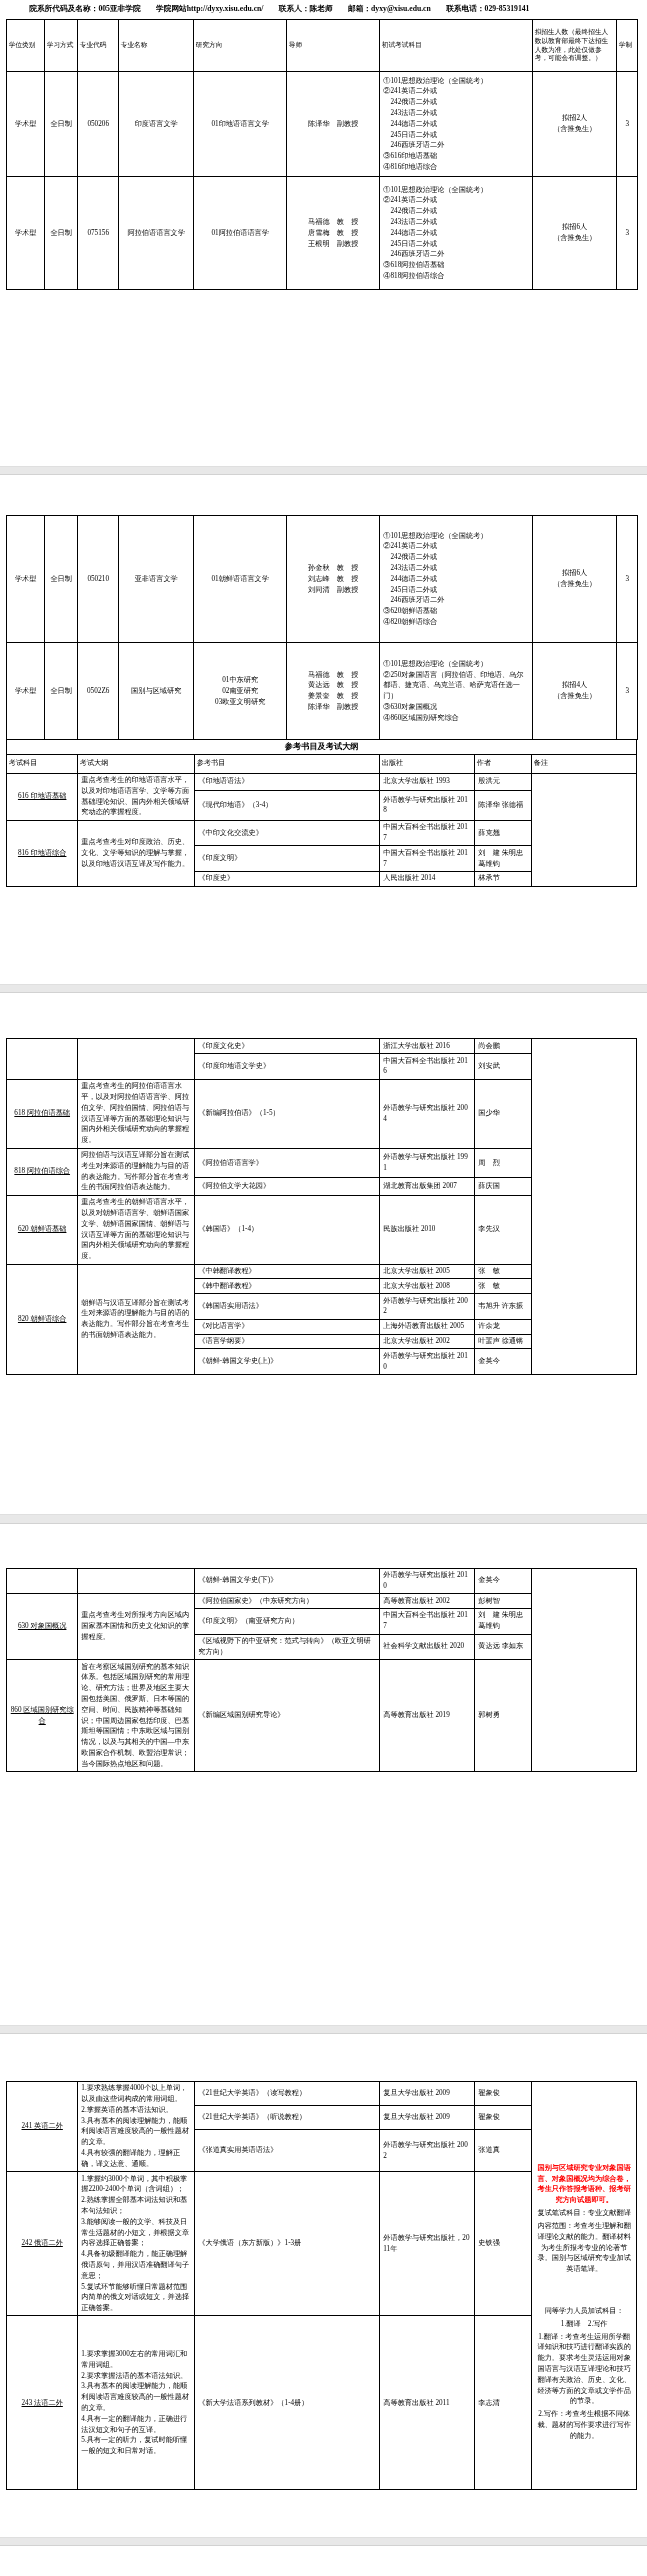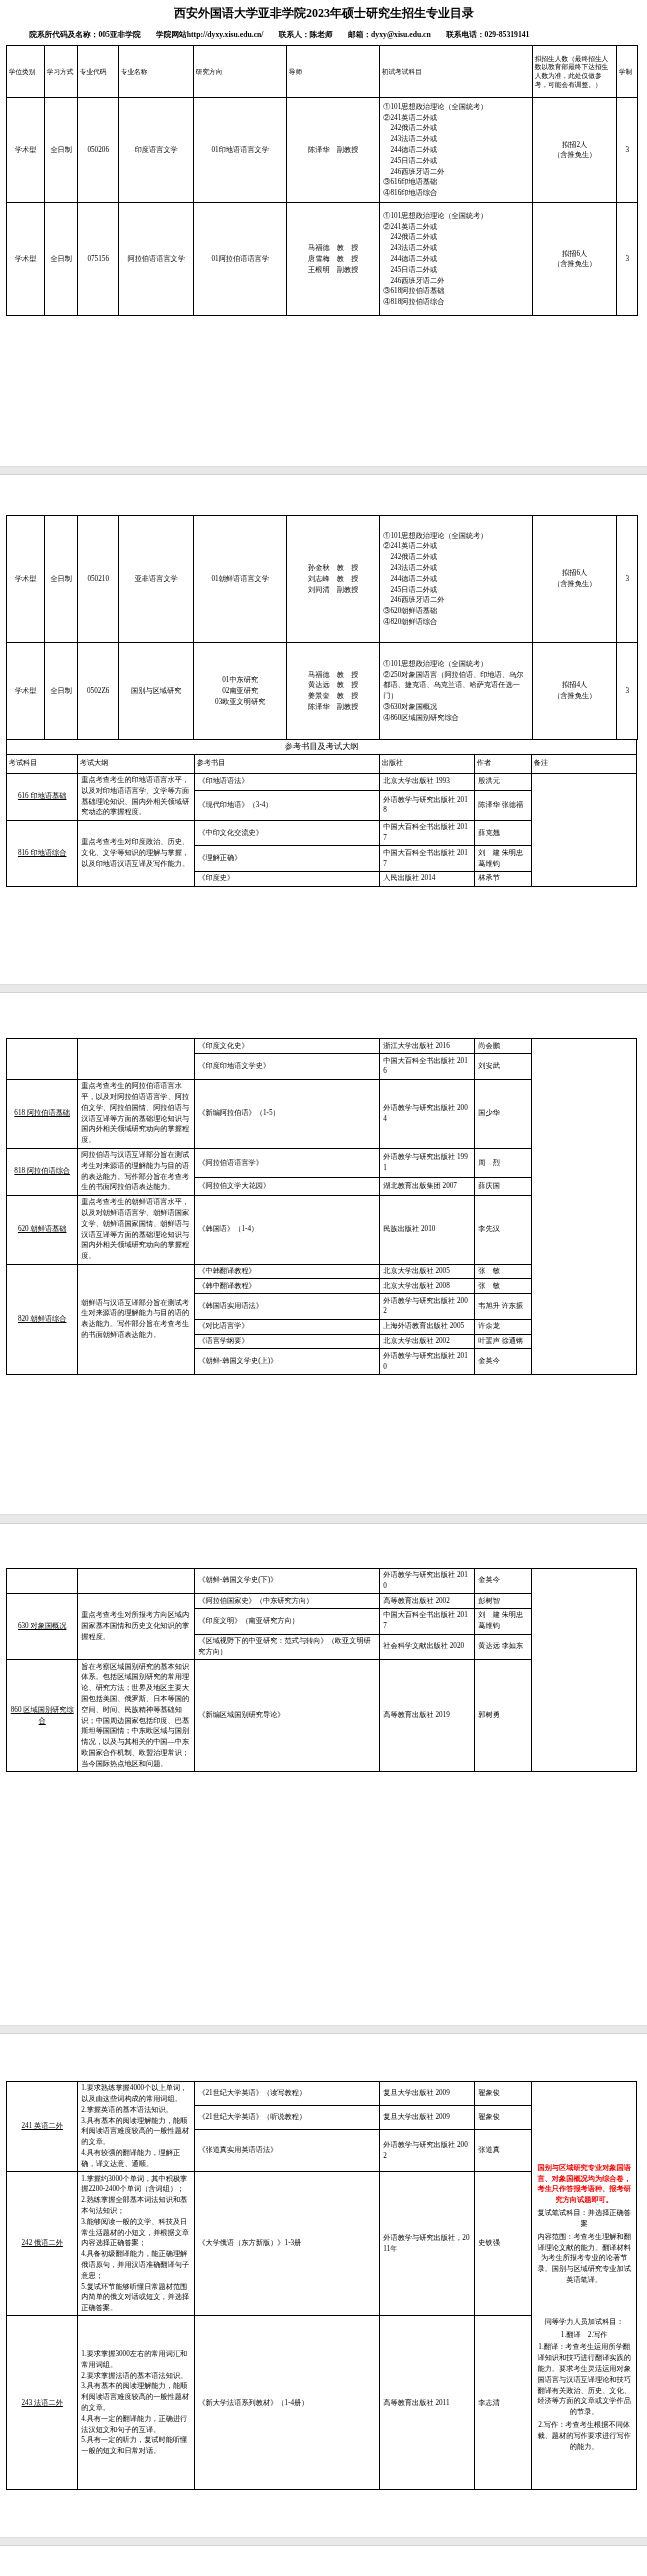--- a/index.html
+++ b/index.html
@@ -20,34 +20,33 @@
   th{font-weight:normal;font-size:6.7px;line-height:1.3;padding:1px 1.5px;text-align:left;}
   tr.rend>td, tr.rend>th{border-bottom:1.5px solid #000;}
   tr.book>td{border-bottom:1px solid #000;}
   .cat td{text-align:center;}
   .cat td.exam{text-align:left;}
   .cat thead tr{height:52px;}
   .ln{margin:0;}
   .ref td.subject{text-align:center;border-bottom:1.5px solid #000;text-decoration:underline;}
   .ref td.outline{text-align:left;border-bottom:1.5px solid #000;}
   .ref td.booktitle,.ref td.pub,.ref td.author{text-align:left;}
-  .ref td.sectitle{font-weight:normal;font-size:8.2px;text-align:center;height:12.4px;padding:1px;}
+  .ref td.sectitle{font-weight:bold;font-size:8.2px;text-align:center;height:12.4px;padding:1px;}
   .ref th{height:15.5px;font-size:7.2px;}
   td.remark{vertical-align:top;text-align:center;padding:81px 4.1px 4.1px 4.1px;border-bottom:1.5px solid #000;}
   .rp{margin:0 0 2.1px 0;}
   .rp.red{color:#ff0000;font-weight:bold;}
   .rp.grp2{margin-top:31px;}
   .item-10 td.outline{height:170px;}
 </style>
 </head>
 <body>
 
 <div>
   <section class="page" id="p1">
-    <h1 class="title">西安外国语大学亚非学院2023年硕士研究生招生专业目录</h1>
     <div class="infoline">院系所代码及名称：005亚非学院　　学院网站http://dyxy.xisu.edu.cn/　　联系人：陈老师　　邮箱：dyxy@xisu.edu.cn　　联系电话：029-85319141</div>
   <table class="cat">
         <colgroup>
           <col style="width: 38px;">
           <col style="width: 33px;">
           <col style="width: 41px;">
           <col style="width: 75px;">
           <col style="width: 93px;">
           <col style="width: 93px;">
           <col style="width: 153px;">
@@ -243,21 +242,21 @@
           <tr class="book item-1">
             <td class="subject" rowspan="3">816 印地语综合</td>
             <td class="outline" rowspan="3">
               <div class="ln">重点考查考生对印度政治、历史、文化、文学等知识的理解与掌握，以及印地语汉语互译及写作能力。</div>
             </td>
             <td class="booktitle">《中印文化交流史》</td>
             <td class="pub">中国大百科全书出版社 2017</td>
             <td class="author">薛克翘</td>
           </tr>
           <tr class="book item-1">
-            <td class="booktitle">《理解正确》</td>
+            <td class="booktitle">《印度文明》</td>
             <td class="pub">中国大百科全书出版社 2017</td>
             <td class="author">刘　建 朱明忠 葛维钧</td>
           </tr>
           <tr class="rend item-1">
             <td class="booktitle">《印度史》</td>
             <td class="pub">人民出版社 2014</td>
             <td class="author">林承节</td>
           </tr>
         </tbody>
       </table>
@@ -425,21 +424,21 @@
               <div class="ln">1.要求熟练掌握4000个以上单词，以及由这些词构成的常用词组。</div>
               <div class="ln">2.掌握英语的基本语法知识。</div>
               <div class="ln">3.具有基本的阅读理解能力，能顺利阅读语言难度较高的一般性题材的文章。</div>
               <div class="ln">4.具有较强的翻译能力，理解正确，译文达意、通顺。</div>
             </td>
             <td class="booktitle">《21世纪大学英语》（读写教程）</td>
             <td class="pub">复旦大学出版社 2009</td>
             <td class="author">翟象俊</td>
             <td class="remark" rowspan="5">
               <div class="rp red">国别与区域研究专业对象国语言、对象国概况均为综合卷，考生只作答报考语种、报考研究方向试题即可。</div>
-              <div class="rp">复试笔试科目：并选择正确答案</div>
+              <div class="rp">复试笔试科目：专业文献翻译</div>
               <div class="rp">内容范围：考查考生理解和翻译理论文献的能力。翻译材料为考生所报考专业的论著节录。国别与区域研究专业加试英语笔译。</div>
               <div class="rp grp2">同等学力人员加试科目：</div>
               <div class="rp">1.翻译　2.写作</div>
               <div class="rp">1.翻译：考查考生运用所学翻译知识和技巧进行翻译实践的能力。要求考生灵活运用对象国语言与汉语互译理论和技巧翻译有关政治、历史、文化、经济等方面的文章或文学作品的节录。</div>
               <div class="rp">2.写作：考查考生根据不同体裁、题材的写作要求进行写作的能力。</div>
             </td>
           </tr>
           <tr class="book item-8">
             <td class="booktitle">《21世纪大学英语》（听说教程）</td>
             <td class="pub">复旦大学出版社 2009</td>

